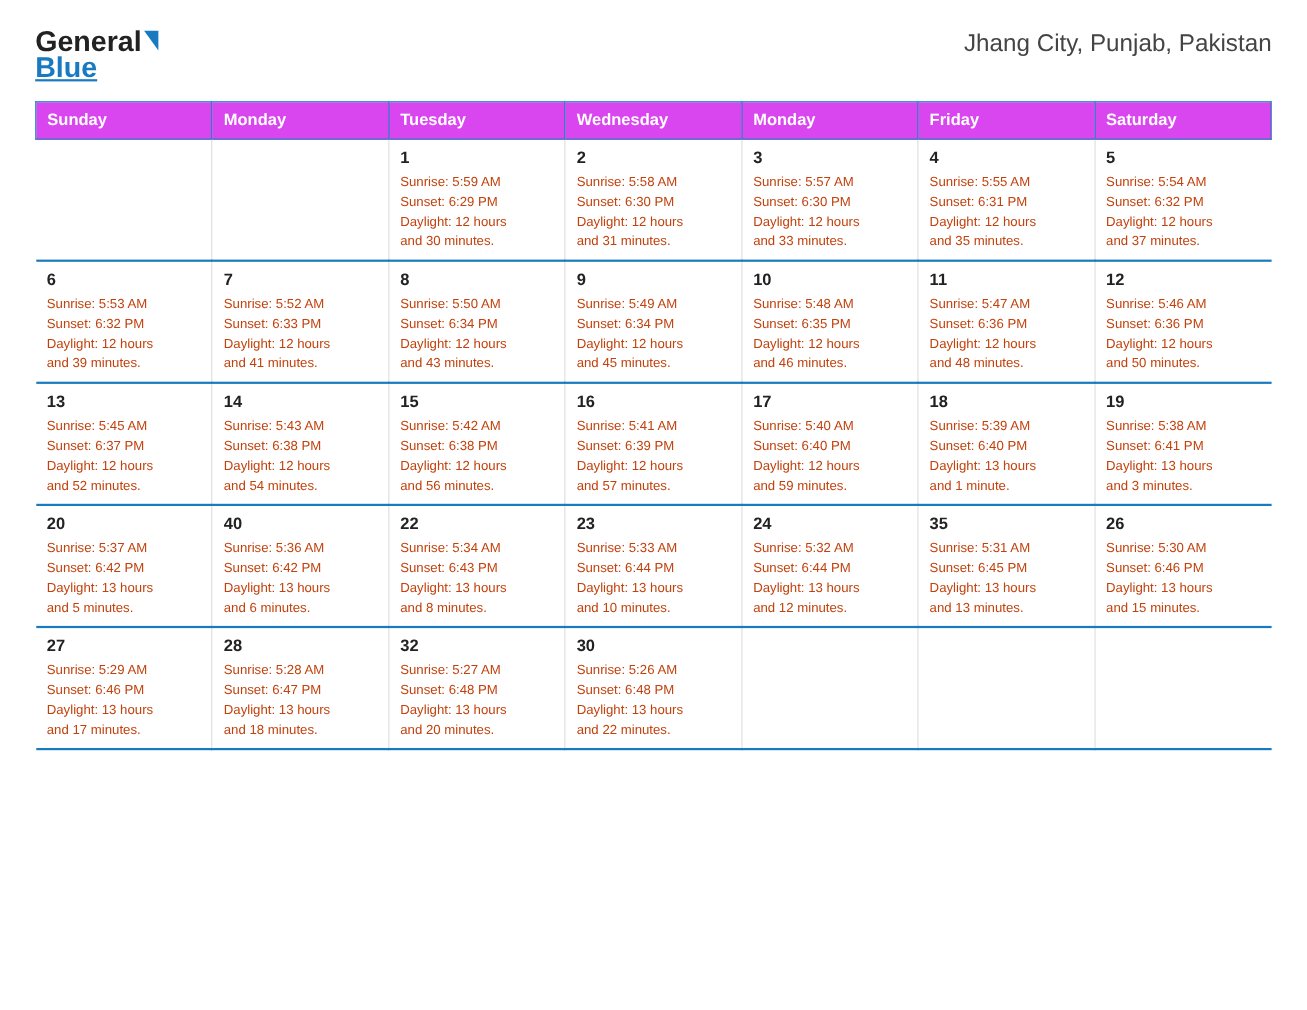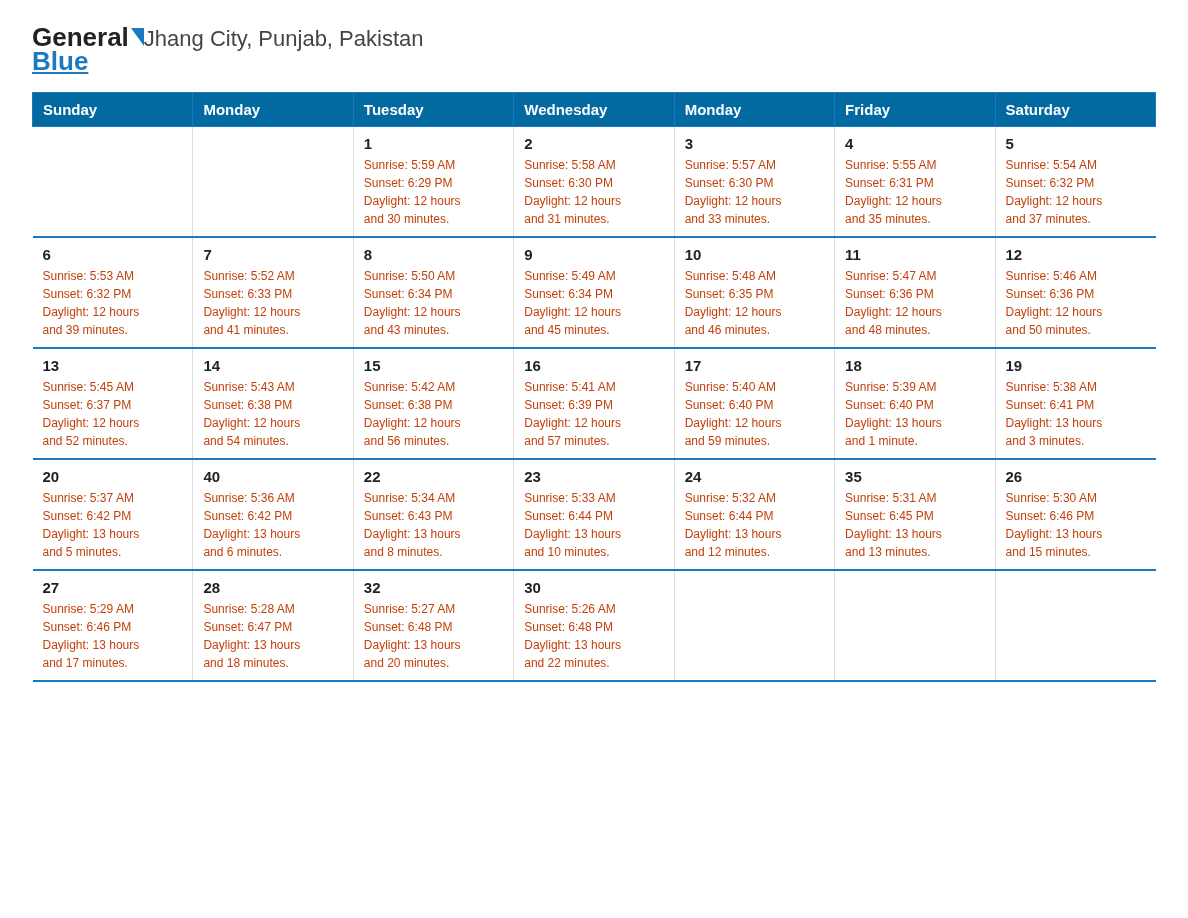--- a/index.html
+++ b/index.html
@@ -4,21 +4,21 @@
   <style>
     * { box-sizing: border-box; margin: 0; padding: 0; }
     body {
       font-family: Arial, sans-serif;
       background: #fff;
       padding: 24px 32px;
       color: #333;
     }
     .header {
       display: flex;
-      justify-content: flex-start;
+      justify-content: space-between;
       align-items: flex-start;
       margin-bottom: 18px;
     }
     .logo {
       display: flex;
       align-items: flex-end;
       gap: 0;
     }
     .logo-general {
       font-size: 26px;
@@ -69,21 +69,21 @@
     .title-block .location {
       font-size: 22px;
       color: #444;
       margin-top: 2px;
     }
     table {
       width: 100%;
       border-collapse: collapse;
     }
     thead tr {
-      background-color: #0369a1;
+      background-color: #d946ef;
     }
     thead th {
       color: #fff;
       font-size: 15px;
       font-weight: bold;
       padding: 8px 10px;
       text-align: left;
       border: 1px solid #1a7abf;
     }
     tbody tr {

